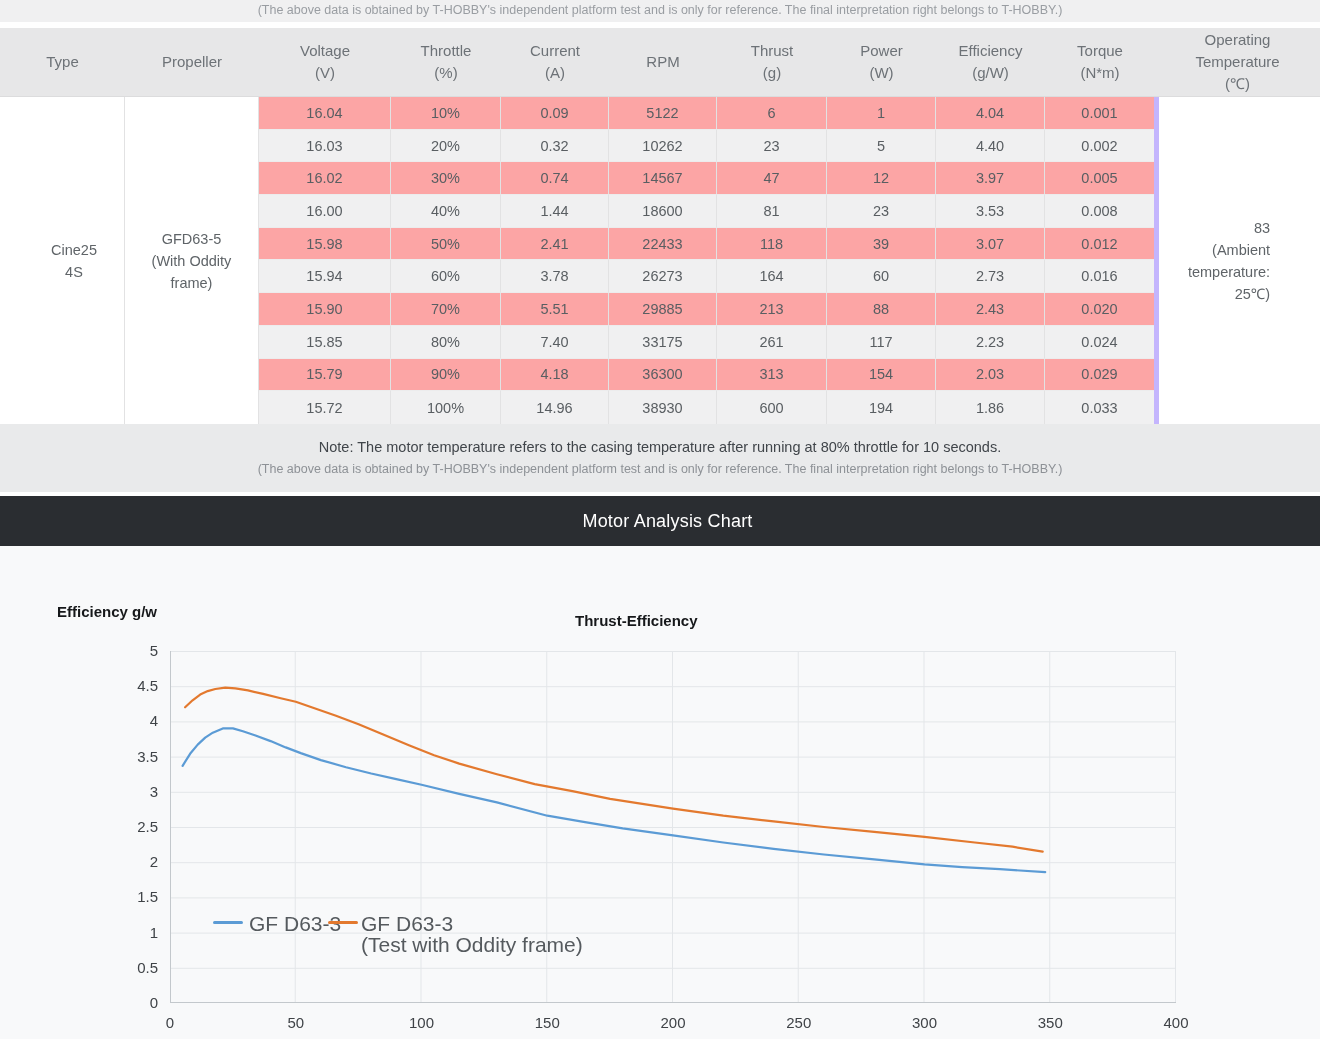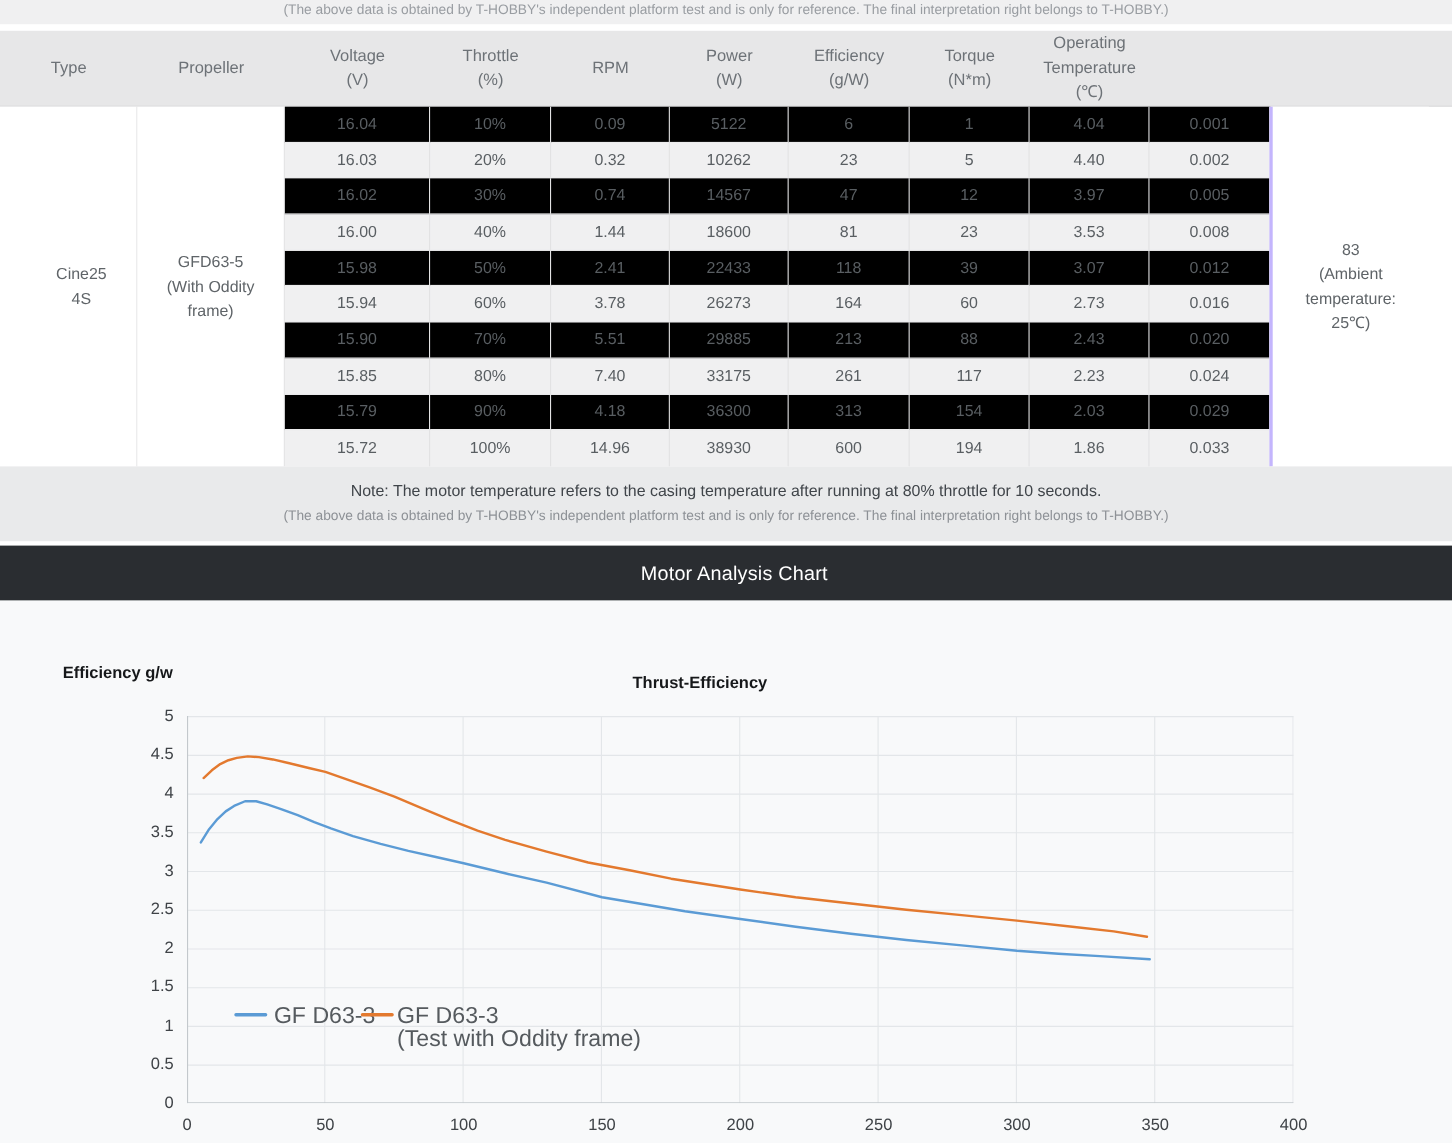--- a/index.html
+++ b/index.html
@@ -12,23 +12,23 @@
   .top-strip span { display:inline-block; margin-top:-3px; font-size:12.5px; color:#999da2; line-height:18px; }
 
   
   .tbl { position:absolute; left:0; top:28px; width:1320px; }
   .t-headers { display:grid; grid-template-columns:125px 134px 132px 110px 108px 108px 110px 109px 109px 110px 165px; height:69px; background:#e7e7e8; border-bottom:1px solid #dcdcdd; }
   .h-cell { display:flex; align-items:center; justify-content:center; text-align:center; font-size:15px; color:#6d7277; line-height:22px; white-space:pre-line; }
   .t-body { display:flex; height:327px; }
   .merged { display:flex; align-items:center; justify-content:center; text-align:center; font-size:14.5px; color:#5f6468; line-height:22px; white-space:pre-line; background:#ffffff; border-right:1px solid #e2e2e3; }
   .c-type { width:125px;padding-left:24px; }
   .c-prop { width:134px; }
-  .c-temp { width:145px; border-right:none; border-left:3px solid #c4b5fd; margin-left:-1px; }
+  .c-temp { width:145px; border-right:none; border-left:5px solid #c4b5fd; margin-left:-1px;text-align:right; }
   .t-grid { width:896px; }
-  .t-row { display:grid; grid-template-columns:132px 110px 108px 108px 110px 109px 109px 110px; height:32.7px; background:#000000; }
+  .t-row { display:grid; grid-template-columns:132px 110px 108px 108px 110px 109px 109px 110px; height:32.7px; background:#fca5a5; }
   .t-row:nth-child(even) { background:#f0f0f1; }
   .t-cell { display:flex; align-items:center; justify-content:center; font-size:14.5px; color:#595e62; border-right:1px solid #e2e2e3; border-bottom:1px solid #ececed; }
   .t-row:last-child .t-cell { border-bottom:none; }
 
   
   .note { position:absolute; left:0; top:424px; width:1320px; height:68px; background:#e9eaeb; text-align:center; }
   .note-l1 { margin-top:13px; font-size:14.5px; color:#40454a; line-height:20px; }
   .note-l2 { margin-top:3px; font-size:12.5px; color:#8d9196; line-height:18px; }
 
   
@@ -55,21 +55,25 @@
   </div>
 
   <div class="tbl">
     <div class="t-headers">
         <div class="h-cell">Type</div>
         <div class="h-cell">Propeller</div>
         <div class="h-cell">Voltage
 (V)</div>
         <div class="h-cell">Throttle
 (%)</div>
+        <div class="h-cell">Current
+(A)</div>
         <div class="h-cell">RPM</div>
+        <div class="h-cell">Thrust
+(g)</div>
         <div class="h-cell">Power
 (W)</div>
         <div class="h-cell">Efficiency
 (g/W)</div>
         <div class="h-cell">Torque
 (N*m)</div>
         <div class="h-cell">Operating
 Temperature
 (℃)</div>
       </div>

